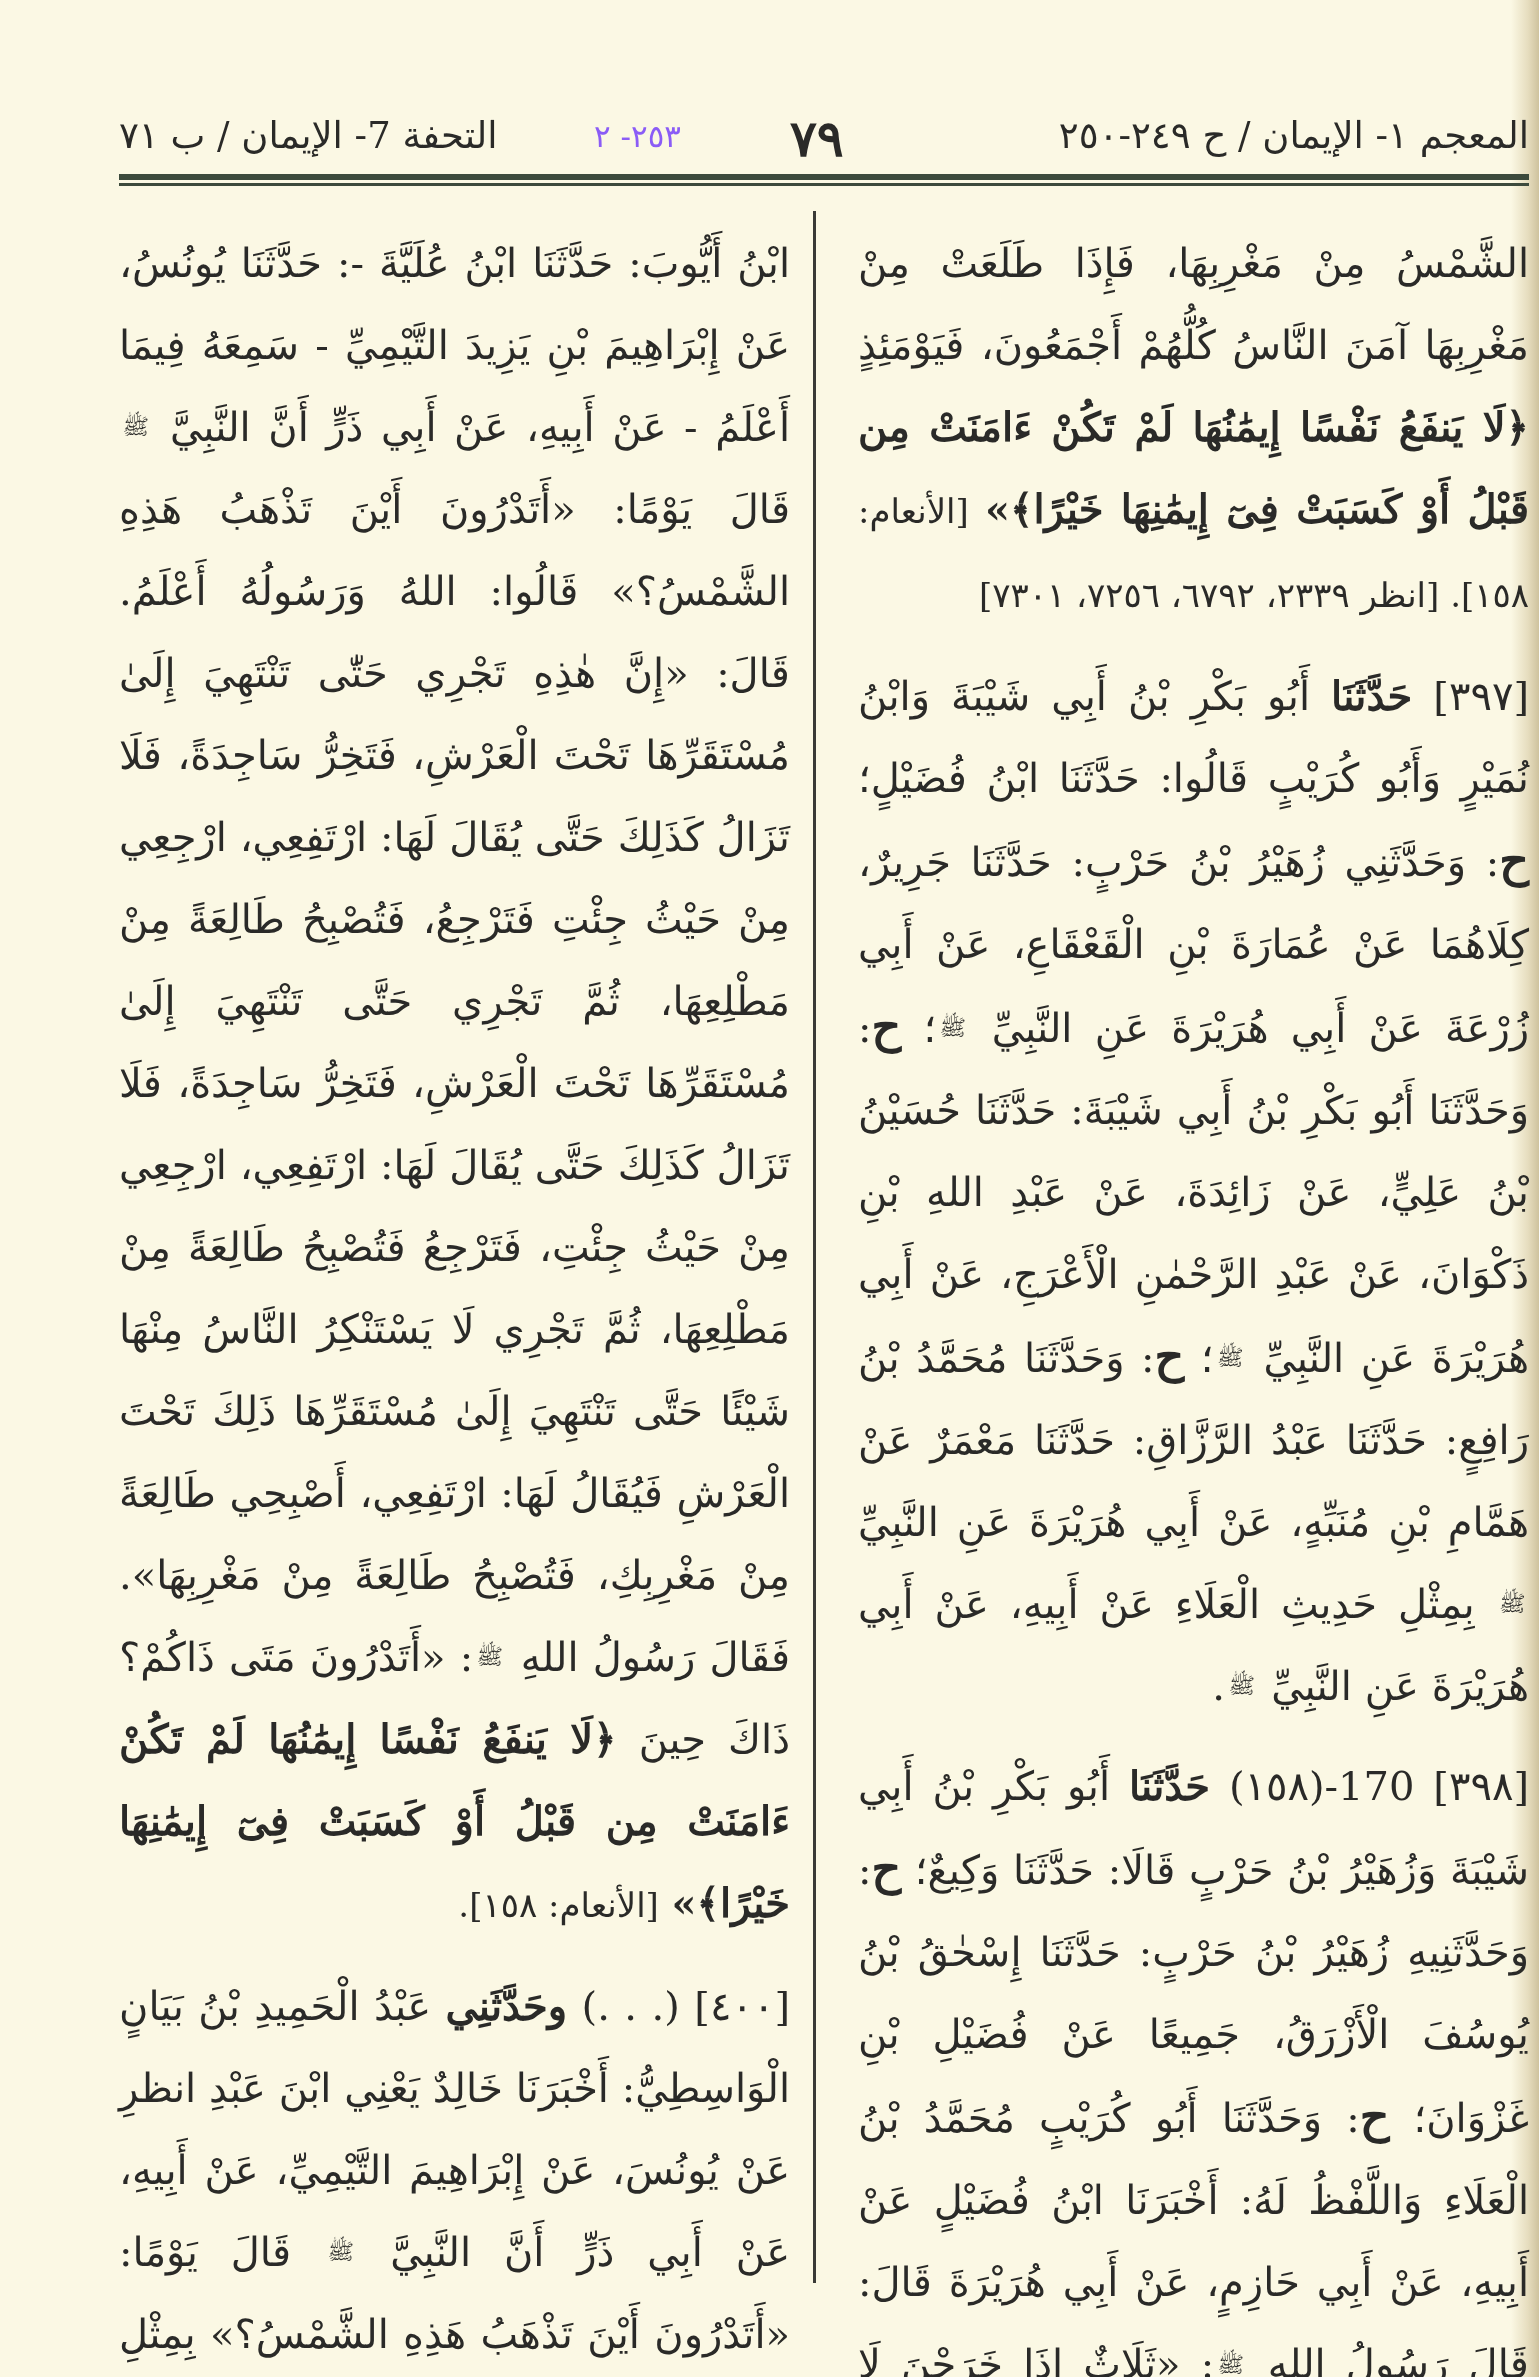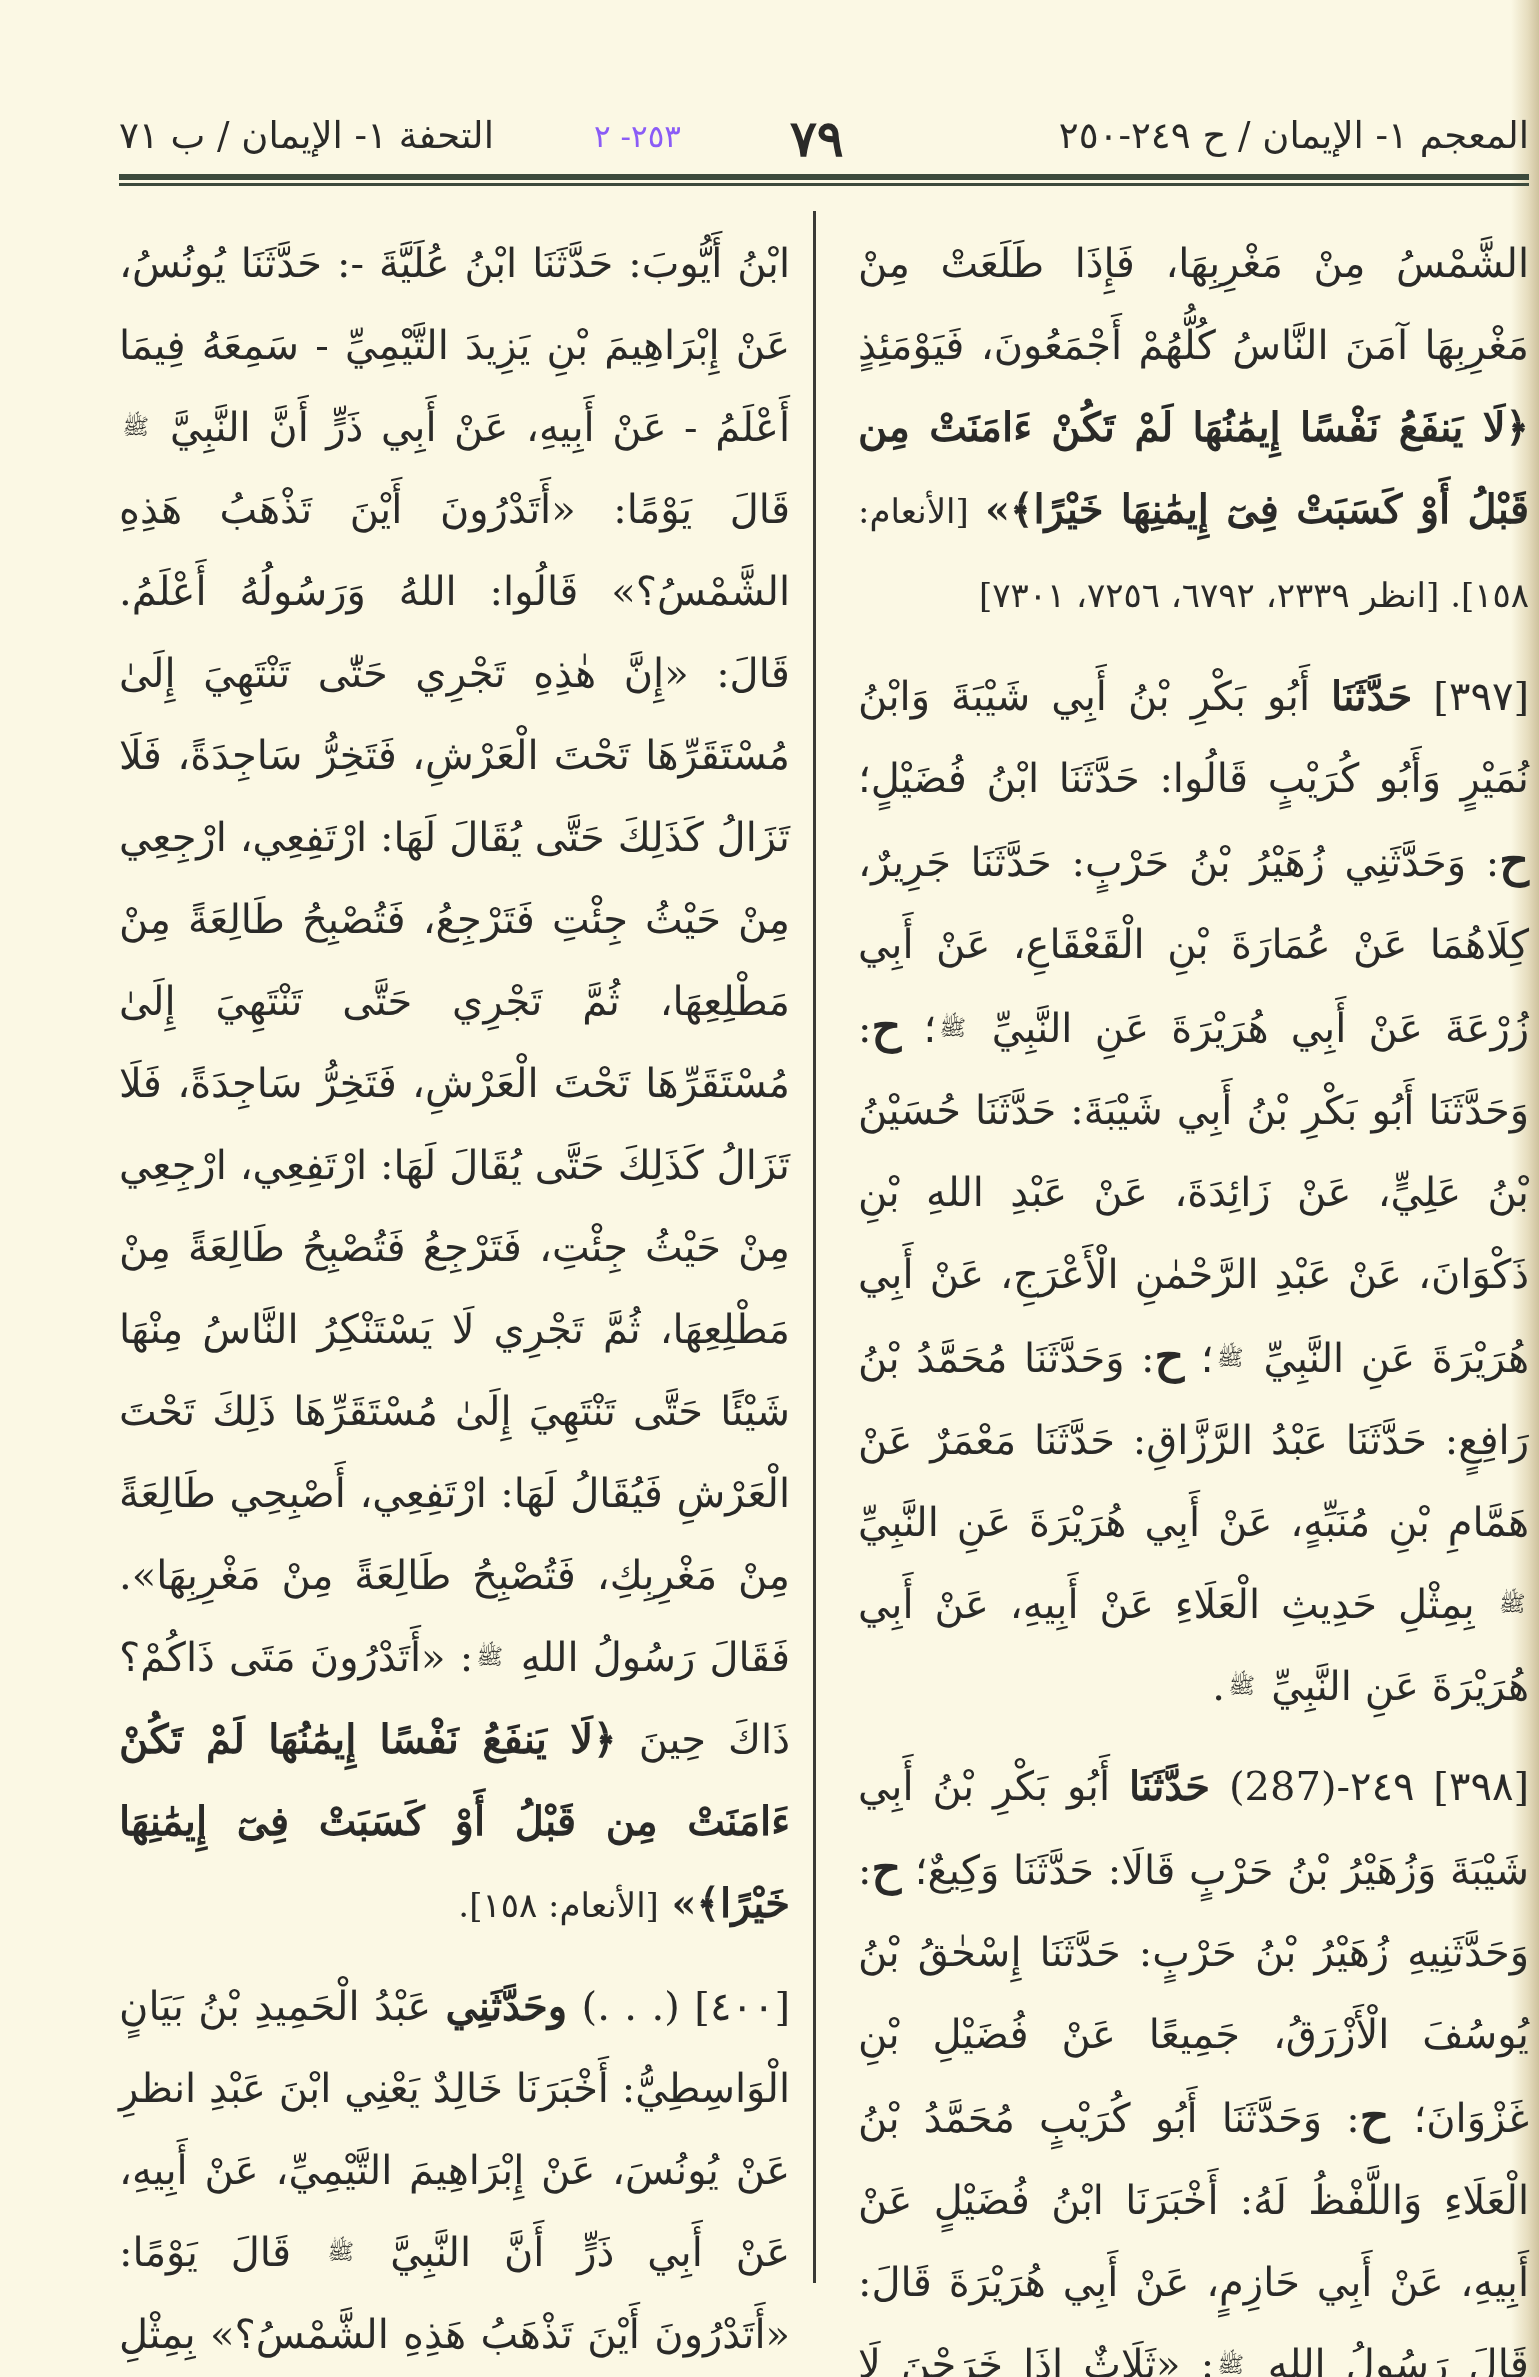--- a/index.html
+++ b/index.html
@@ -115,21 +115,21 @@
   </style>
 </head>
 <body>
 
 <div class="page">
 
   <div class="running-header">
     <span class="hdr-right">المعجم ١- الإيمان / ح ٢٤٩-٢٥٠</span>
     <span class="hdr-center">٧٩</span>
     <span class="hdr-ghost">٢٥٣- ٢</span>
-    <span class="hdr-left">التحفة ١- الإيمان / ب ٧١</span>
+    <span class="hdr-left">التحفة 7- الإيمان / ب ٧١</span>
   </div>
 
   <div class="rule-thick"></div>
   <div class="rule-thin"></div>
 
   <div class="col-divider"></div>
 
   <div class="column col-right">
 
     <p class="para">
@@ -146,21 +146,21 @@
       <span class="salutation">ﷺ</span><span>؛</span>
       <span class="ha-mark">ح</span><span>: وَحَدَّثَنَا أَبُو بَكْرِ بْنُ أَبِي شَيْبَةَ: حَدَّثَنَا حُسَيْنُ بْنُ عَلِيٍّ، عَنْ زَائِدَةَ، عَنْ عَبْدِ اللهِ بْنِ ذَكْوَانَ، عَنْ عَبْدِ الرَّحْمٰنِ الْأَعْرَجِ، عَنْ أَبِي هُرَيْرَةَ عَنِ النَّبِيِّ</span>
       <span class="salutation">ﷺ</span><span>؛</span>
       <span class="ha-mark">ح</span><span>: وَحَدَّثَنَا مُحَمَّدُ بْنُ رَافِعٍ: حَدَّثَنَا عَبْدُ الرَّزَّاقِ: حَدَّثَنَا مَعْمَرٌ عَنْ هَمَّامِ بْنِ مُنَبِّهٍ، عَنْ أَبِي هُرَيْرَةَ عَنِ النَّبِيِّ</span>
       <span class="salutation">ﷺ</span>
       <span>بِمِثْلِ حَدِيثِ الْعَلَاءِ عَنْ أَبِيهِ، عَنْ أَبِي هُرَيْرَةَ عَنِ النَّبِيِّ</span>
       <span class="salutation">ﷺ</span><span>.</span>
     </p>
 
     <p class="para">
-      <span class="hadith-num">[٣٩٨] ٢٤٩-(287)</span>
+      <span class="hadith-num">[٣٩٨] 170-(١٥٨)</span>
       <span class="lead">حَدَّثَنَا</span>
       <span>أَبُو بَكْرِ بْنُ أَبِي شَيْبَةَ وَزُهَيْرُ بْنُ حَرْبٍ قَالَا: حَدَّثَنَا وَكِيعٌ؛</span>
       <span class="ha-mark">ح</span><span>: وَحَدَّثَنِيهِ زُهَيْرُ بْنُ حَرْبٍ: حَدَّثَنَا إِسْحٰقُ بْنُ يُوسُفَ الْأَزْرَقُ، جَمِيعًا عَنْ فُضَيْلِ بْنِ غَزْوَانَ؛</span>
       <span class="ha-mark">ح</span><span>: وَحَدَّثَنَا أَبُو كُرَيْبٍ مُحَمَّدُ بْنُ الْعَلَاءِ وَاللَّفْظُ لَهُ: أَخْبَرَنَا ابْنُ فُضَيْلٍ عَنْ أَبِيهِ، عَنْ أَبِي حَازِمٍ، عَنْ أَبِي هُرَيْرَةَ قَالَ: قَالَ رَسُولُ اللهِ</span>
       <span class="salutation">ﷺ</span><span>: «ثَلَاثٌ إِذَا خَرَجْنَ لَا يَنْفَعُ نَفْسًا إِيمَانُهَا لَمْ تَكُنْ آمَنَتْ مِنْ قَبْلُ أَوْ كَسَبَتْ فِي إِيمَانِهَا خَيْرًا: طُلُوعُ الشَّمْسِ مِنْ مَغْرِبِهَا، وَالدَّجَّالُ، وَدَابَّةُ الْأَرْضِ».</span>
     </p>
 
   </div>
 
   <div class="column col-left">

